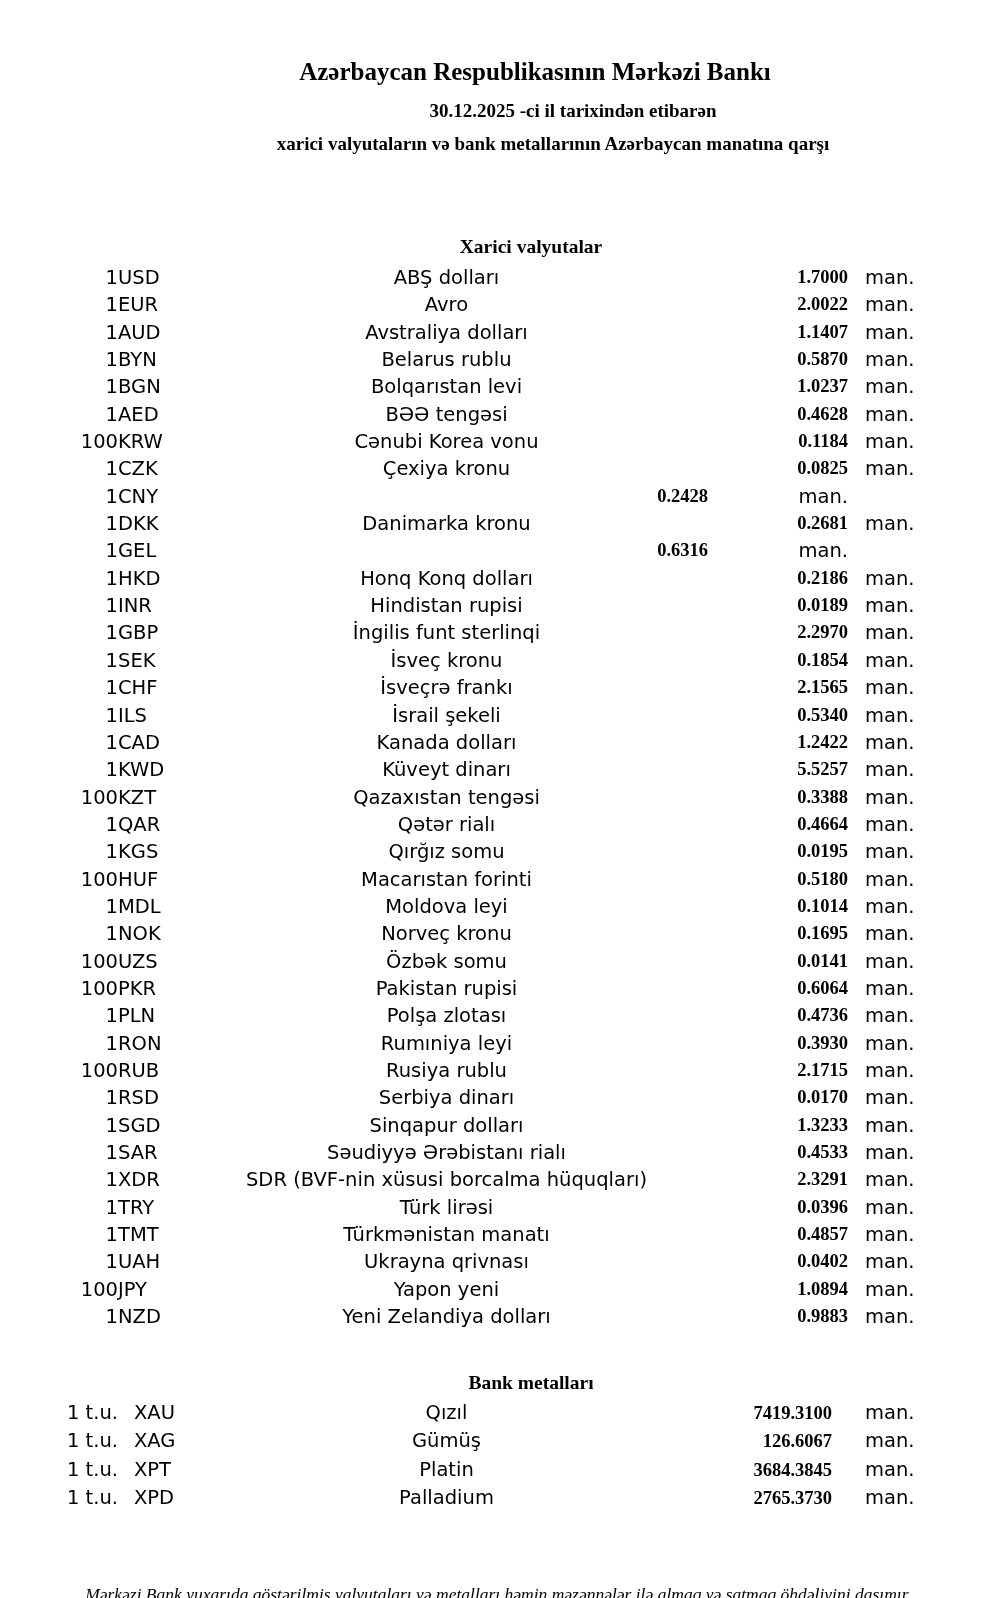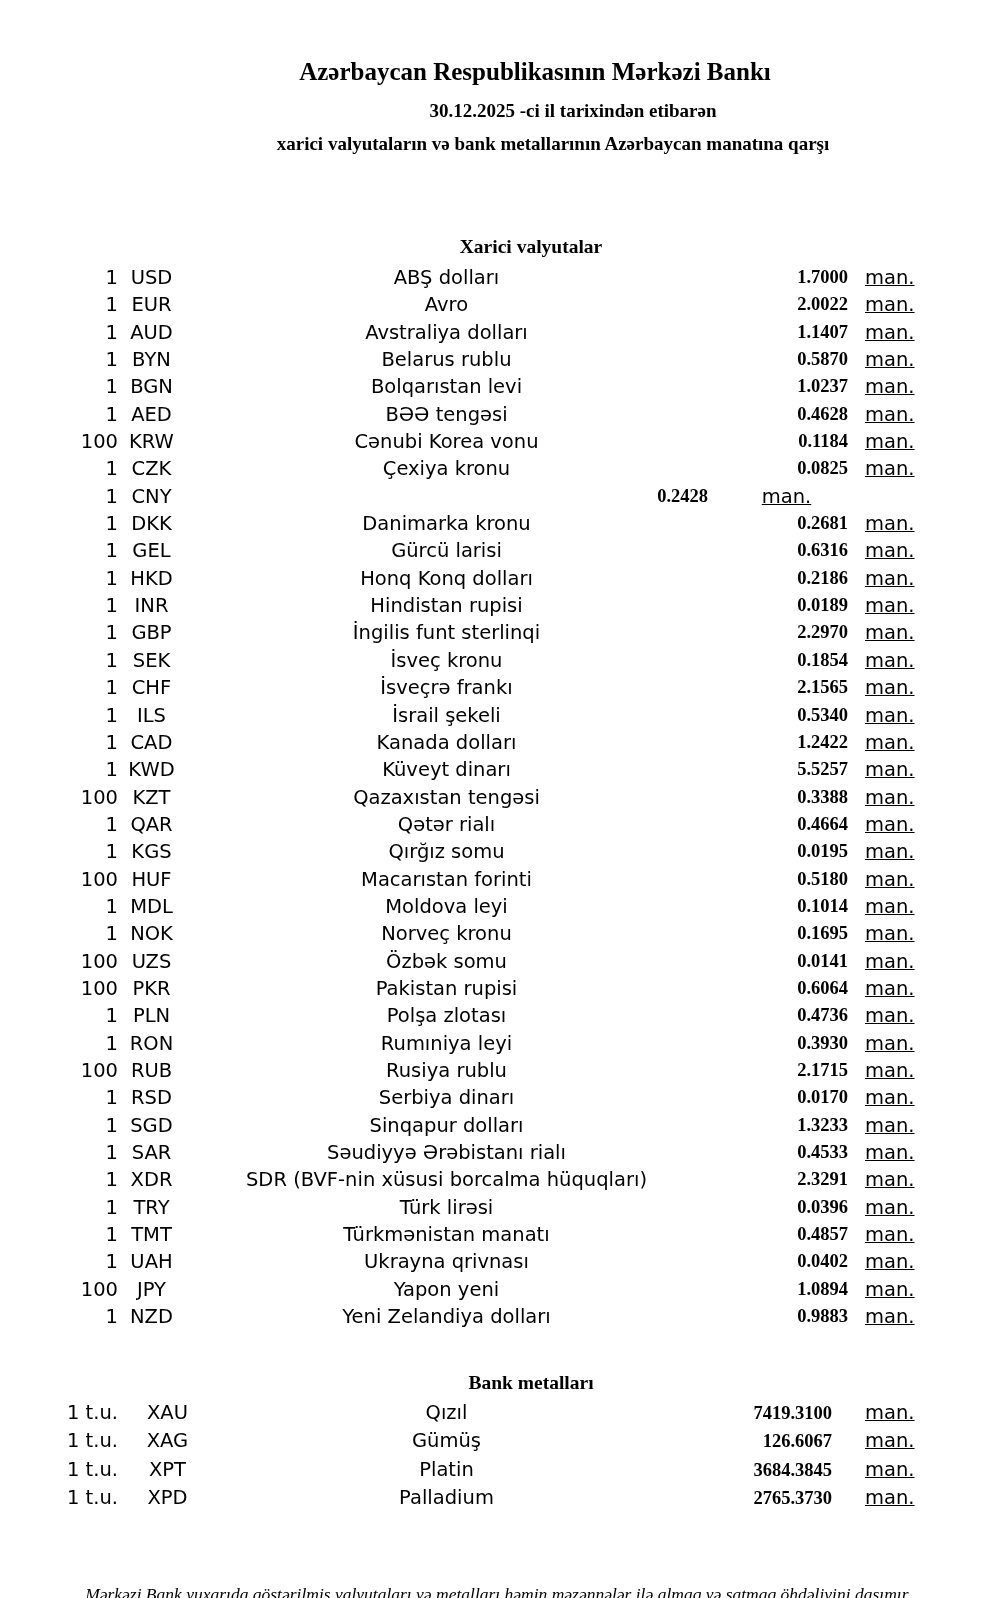--- a/index.html
+++ b/index.html
@@ -40,29 +40,29 @@
   .cell {
     font-family:"DejaVu Sans", sans-serif;
     font-size:19.5px;
     line-height:27.35px;
     white-space:nowrap;
     overflow:visible;
   }
   #metal-rows .cell { line-height:28.3px; }
 
   .qty  { text-align:right; }
-  .code { text-align:center; }
+  .code { text-align:left; }
   .name { text-align:center; }
   .rate {
     text-align:right;
     font-family:"Liberation Serif", serif;
     font-weight:700;
     font-size:18.5px;
   }
-  .unit { text-align:center; padding-left:17px;text-decoration:underline; }
+  .unit { text-align:right; padding-left:17px; }
 
   .footer-note {
     top:1584px;
     font-size:17.5px;
     font-style:italic;
     font-weight:normal;
     transform:none;
   }
 </style>
 </head>
@@ -144,21 +144,20 @@
       <div class="row">
         <span class="cell qty">1</span>
         <span class="cell code">DKK</span>
         <span class="cell name">Danimarka kronu</span>
         <span class="cell rate">0.2681</span>
         <span class="cell unit">man.</span>
       </div>
       <div class="row">
         <span class="cell qty">1</span>
         <span class="cell code">GEL</span>
-        <span class="cell name">Gürcü larisi</span>
         <span class="cell rate">0.6316</span>
         <span class="cell unit">man.</span>
       </div>
       <div class="row">
         <span class="cell qty">1</span>
         <span class="cell code">HKD</span>
         <span class="cell name">Honq Konq dolları</span>
         <span class="cell rate">0.2186</span>
         <span class="cell unit">man.</span>
       </div>

